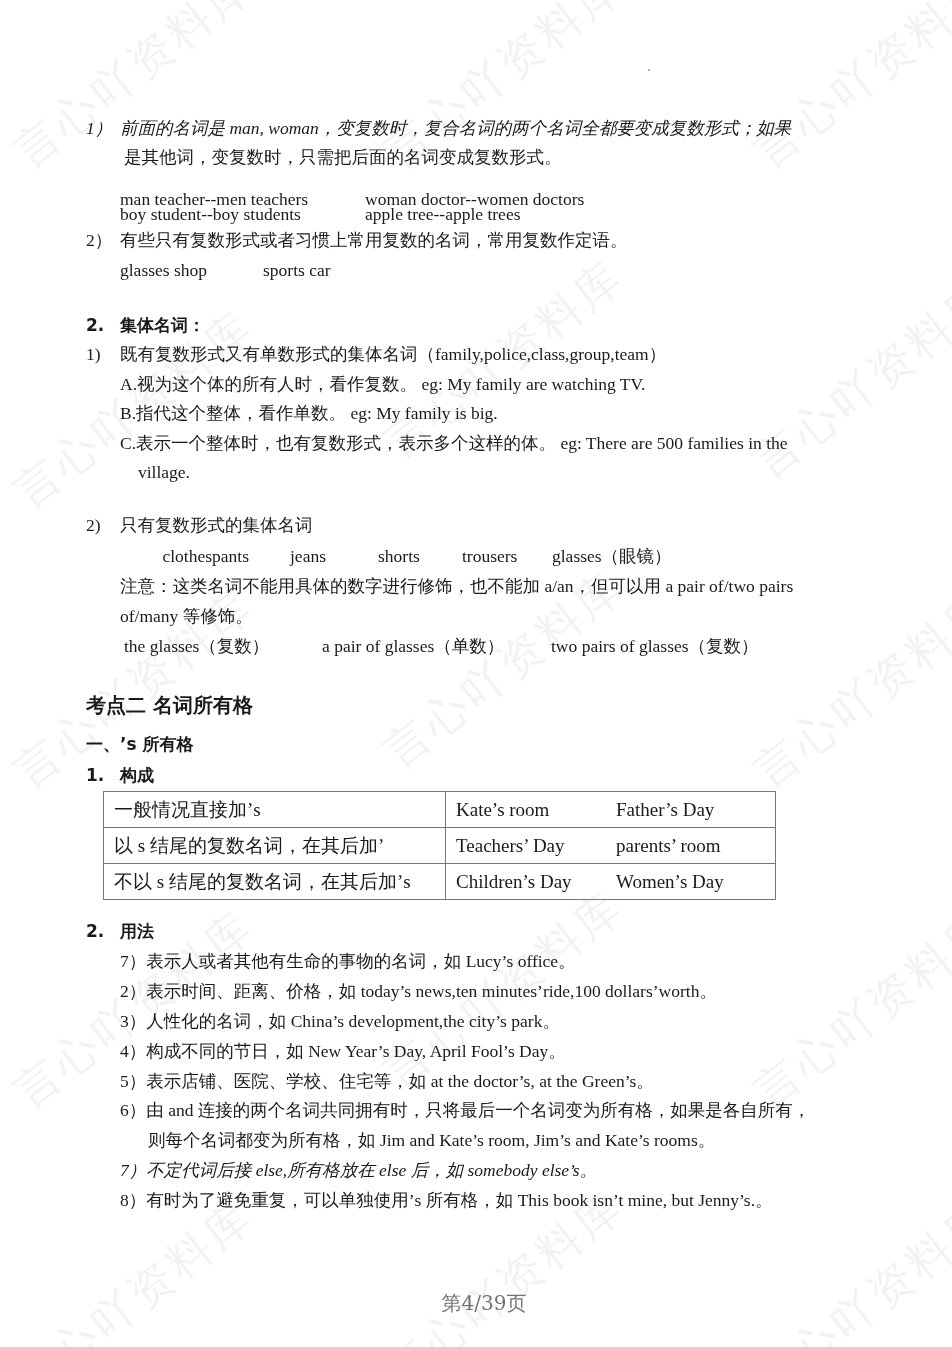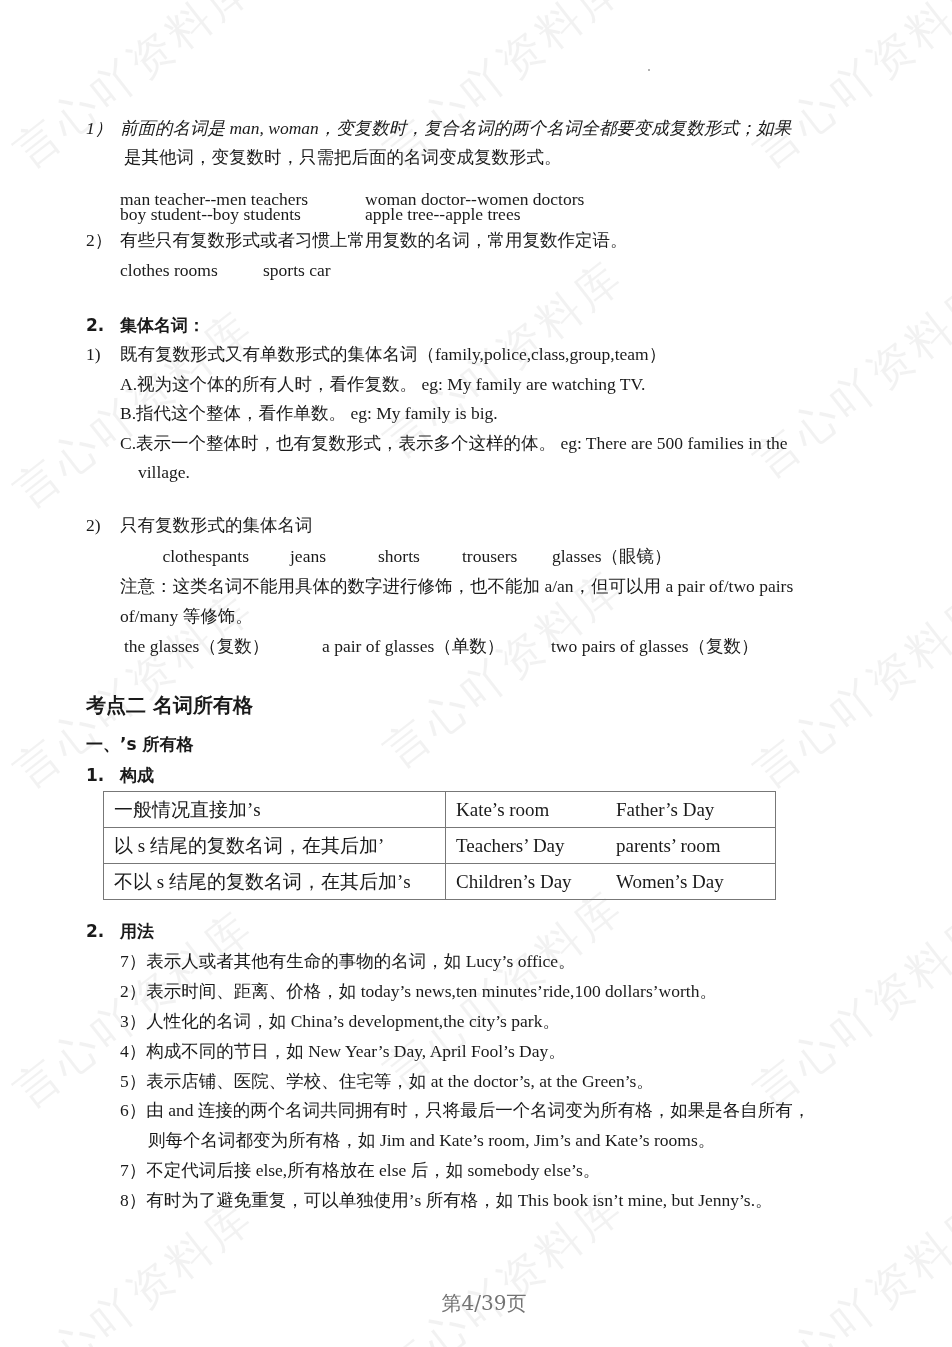--- a/index.html
+++ b/index.html
@@ -60,21 +60,21 @@
   <div class="line" style="left:120px;top:188px;">
     <span class="gap" style="width:245px;">man teacher--men teachers</span><span>woman doctor--women doctors</span>
   </div>
   <div class="line" style="left:120px;top:203px;">
     <span class="gap" style="width:245px;">boy student--boy students</span><span>apple tree--apple trees</span>
   </div>
   <div class="line" style="left:86px;top:229px;">
     <span class="num">2）</span><span>有些只有复数形式或者习惯上常用复数的名词，常用复数作定语。</span>
   </div>
   <div class="line" style="left:120px;top:259px;">
-    <span class="gap" style="width:143px;">clothes rooms</span><span>sports car</span>
+    <span class="gap" style="width:143px;">glasses shop</span><span>sports car</span>
   </div>
 
   <div class="line h3" style="left:86px;top:314px;">
     <span class="num">2.</span><span>集体名词：</span>
   </div>
   <div class="line" style="left:86px;top:343px;">
     <span class="num">1)</span><span>既有复数形式又有单数形式的集体名词（family,police,class,group,team）</span>
   </div>
   <div class="line" style="left:120px;top:373px;">A.视为这个体的所有人时，看作复数。 eg: My family are watching TV.</div>
   <div class="line" style="left:120px;top:402px;">B.指代这个整体，看作单数。 eg: My family is big.</div>
@@ -134,17 +134,17 @@
   <div class="line h3" style="left:86px;top:920px;">
     <span class="num">2.</span><span>用法</span>
   </div>
   <div class="line" style="left:120px;top:950px;">7）表示人或者其他有生命的事物的名词，如 Lucy’s office。</div>
   <div class="line" style="left:120px;top:980px;">2）表示时间、距离、价格，如  today’s news,ten minutes’ride,100 dollars’worth。</div>
   <div class="line" style="left:120px;top:1010px;">3）人性化的名词，如 China’s development,the city’s park。</div>
   <div class="line" style="left:120px;top:1040px;">4）构成不同的节日，如  New Year’s Day, April Fool’s Day。</div>
   <div class="line" style="left:120px;top:1070px;">5）表示店铺、医院、学校、住宅等，如  at the doctor’s, at the Green’s。</div>
   <div class="line" style="left:120px;top:1099px;">6）由 and 连接的两个名词共同拥有时，只将最后一个名词变为所有格，如果是各自所有，</div>
   <div class="line" style="left:148px;top:1129px;">则每个名词都变为所有格，如 Jim and Kate’s room, Jim’s and Kate’s rooms。</div>
-  <div class="line" style="left:120px;top:1159px;">7）不定代词后接 else,所有格放在 else 后，如 somebody else’s。</div>
+  <div class="line" style="left:120px;top:1159px;font-style:italic;">7）不定代词后接 else,所有格放在 else 后，如 somebody else’s。</div>
   <div class="line" style="left:120px;top:1189px;">8）有时为了避免重复，可以单独使用’s 所有格，如 This book isn’t mine, but Jenny’s.。</div>
 
   <div class="footer">第4/39页</div>
 </div>
 
 </body></html>

